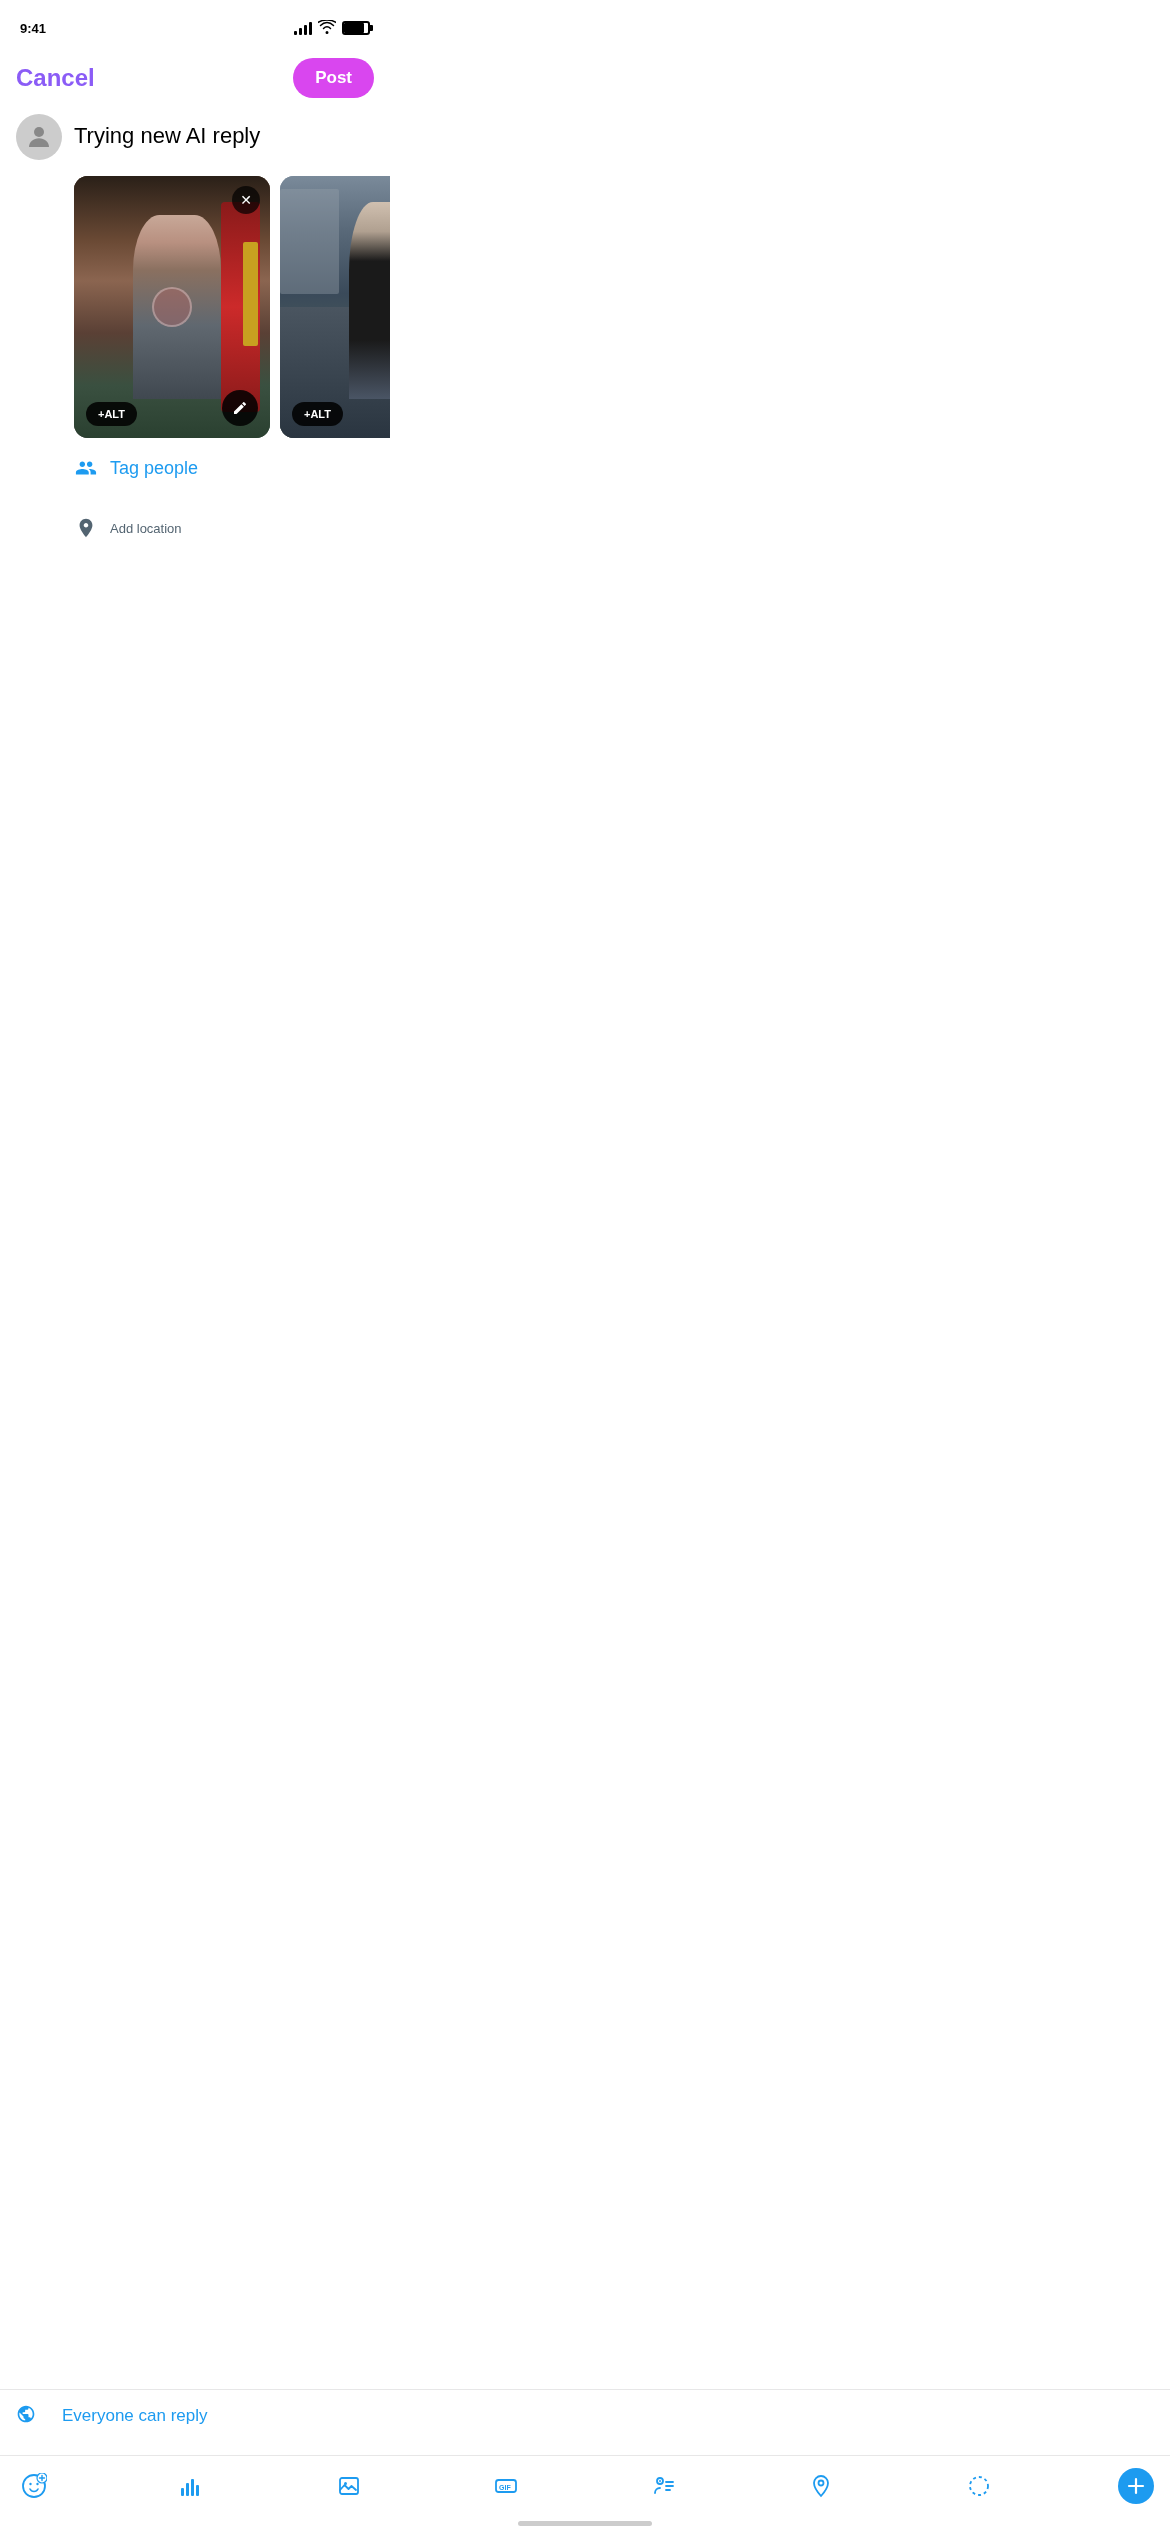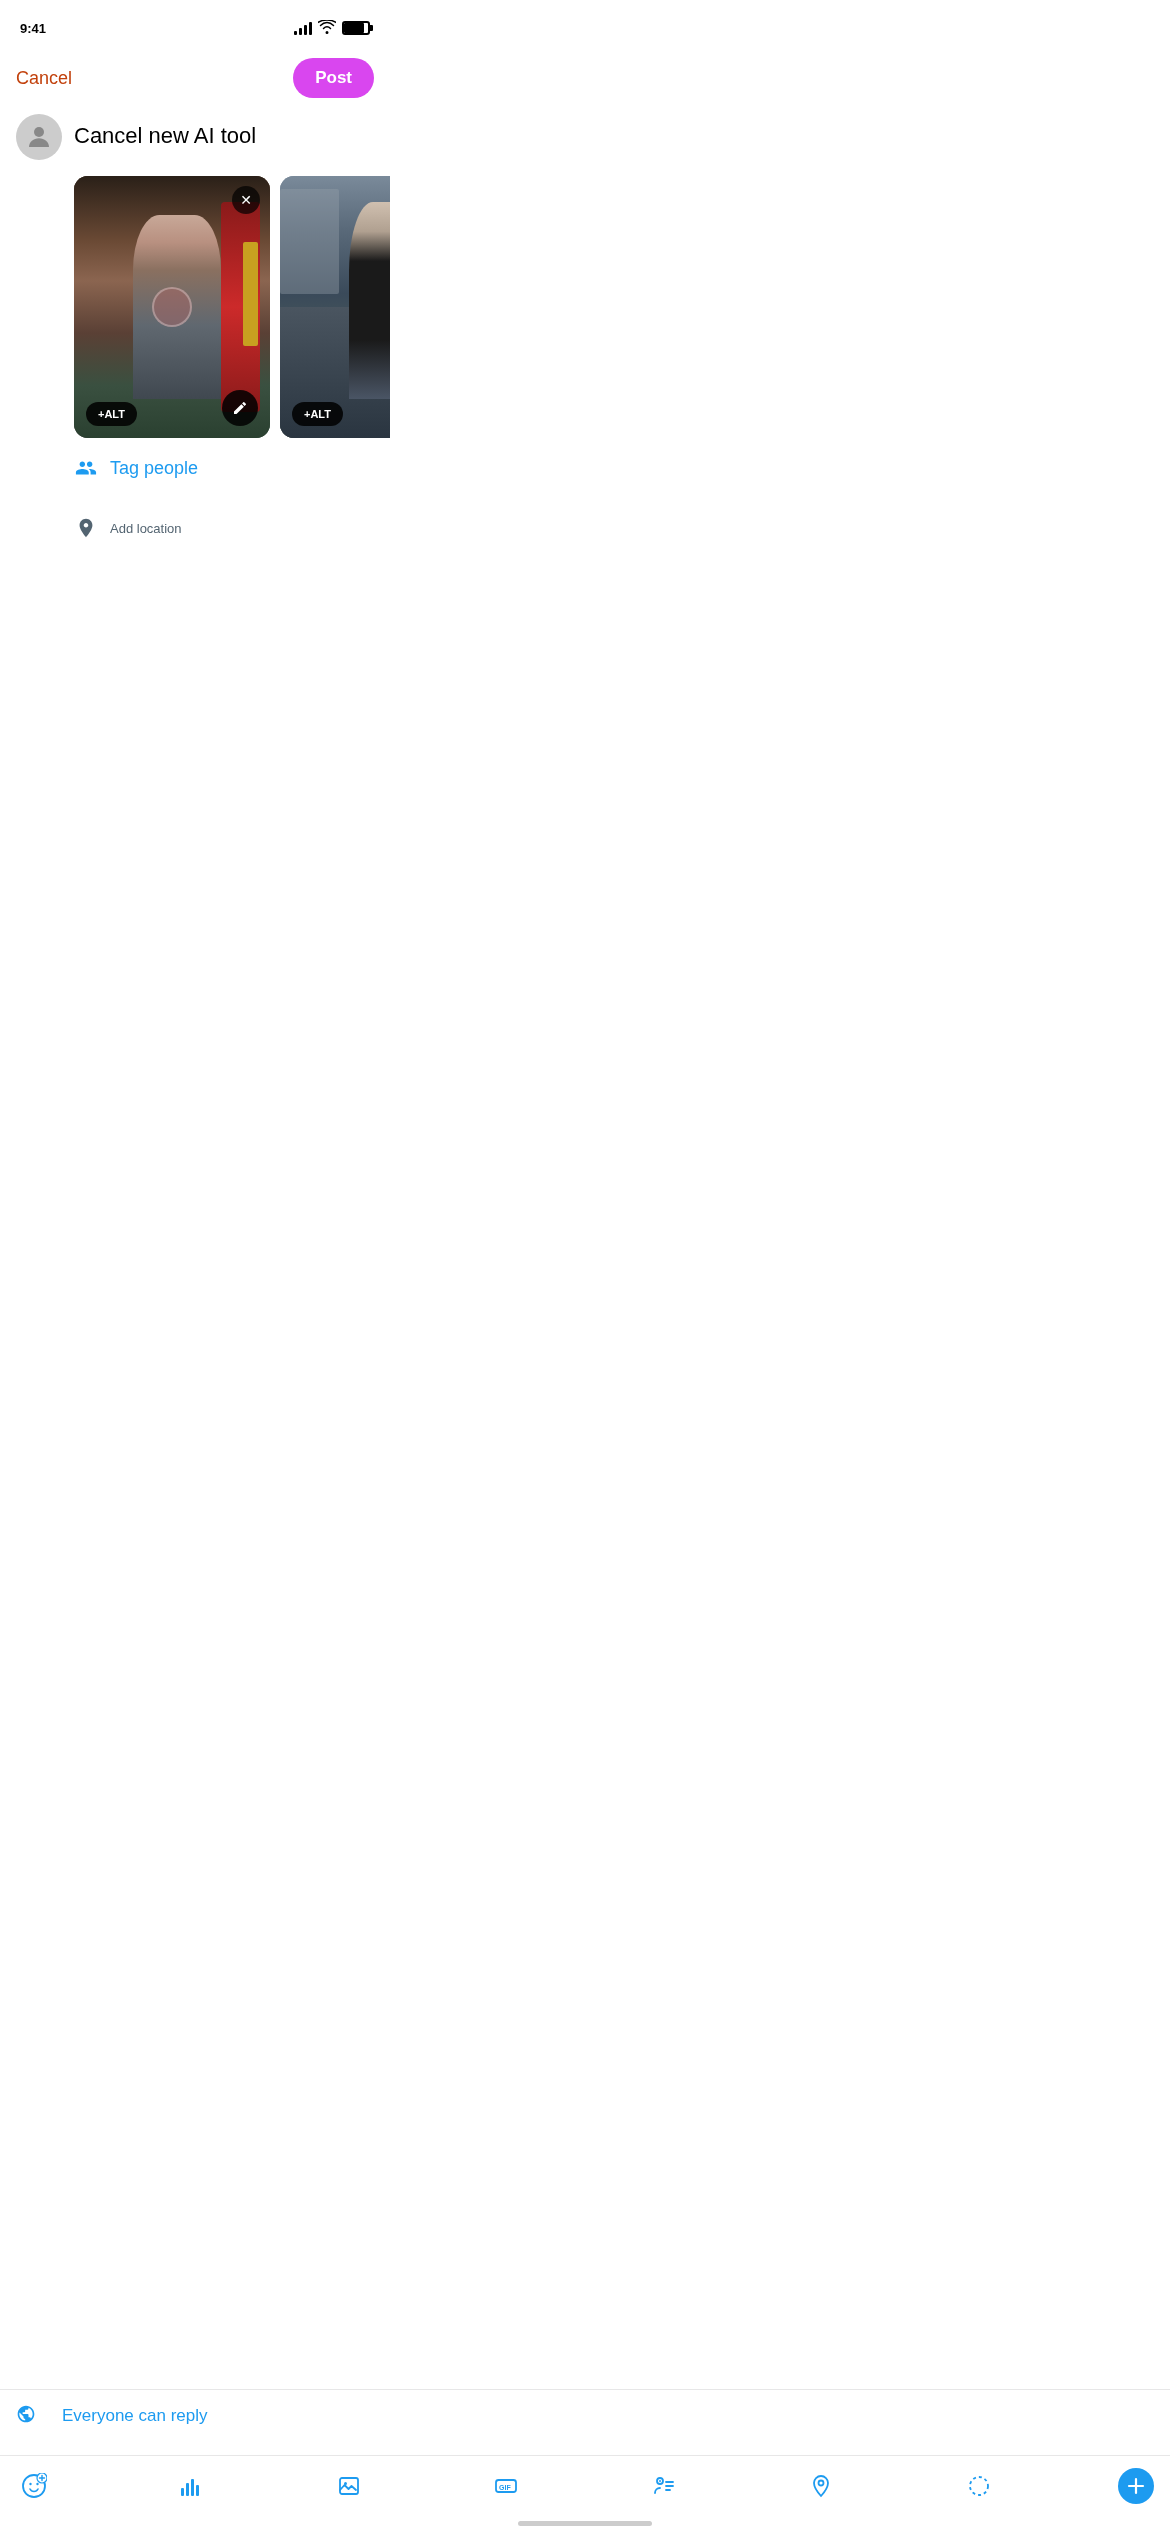--- a/index.html
+++ b/index.html
@@ -75,26 +75,26 @@
     }
 
     
     .header {
       display: flex;
       justify-content: space-between;
       align-items: center;
       padding: 8px 16px 12px;
     }
     .cancel-btn {
-      font-size: 18px;
-      color: #c2410c;
+      font-size: 24px;
+      color: #8b5cf6;
       background: none;
       border: none;
       cursor: pointer;
-      font-weight: 400;
+      font-weight: 700;
     }
     .post-btn {
       background: #d946ef;
       color: #fff;
       border: none;
       border-radius: 50px;
       padding: 10px 22px;
       font-size: 17px;
       font-weight: 700;
       cursor: pointer;
@@ -376,21 +376,21 @@
   <button class="post-btn">Post</button>
 </div>
 
 <div class="compose-area">
   <div class="avatar">
     <svg viewBox="0 0 24 24">
       <circle cx="12" cy="8" r="4" fill="#888"></circle>
       <path d="M4 20c0-4 3.6-7 8-7s8 3 8 7" fill="#888"></path>
     </svg>
   </div>
-  <div class="compose-text">Cancel new AI tool</div>
+  <div class="compose-text">Trying new AI reply</div>
 </div>
 
 <div class="images-scroll-wrapper">
 
   <div class="image-card img1">
 
     <div style="position:absolute;inset:0;background:linear-gradient(180deg,#2a2018 0%,#6b4a35 25%,#8b6550 40%,#5a4035 60%,#3a5040 80%,#2a4030 100%);"></div>
 
     <div style="position:absolute;top:15%;left:30%;width:45%;height:70%;background:linear-gradient(180deg,#c8a898 0%,#b89080 15%,#8a7060 30%,#606870 60%,#404850 100%);border-radius:30% 30% 0 0;"></div>
 

